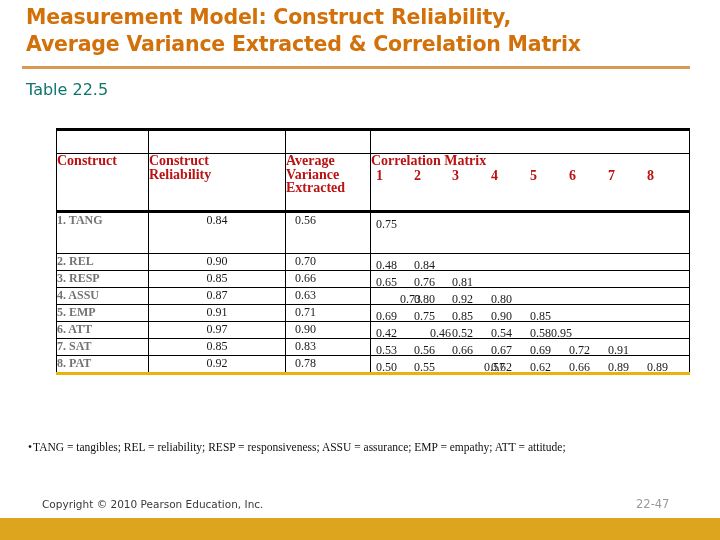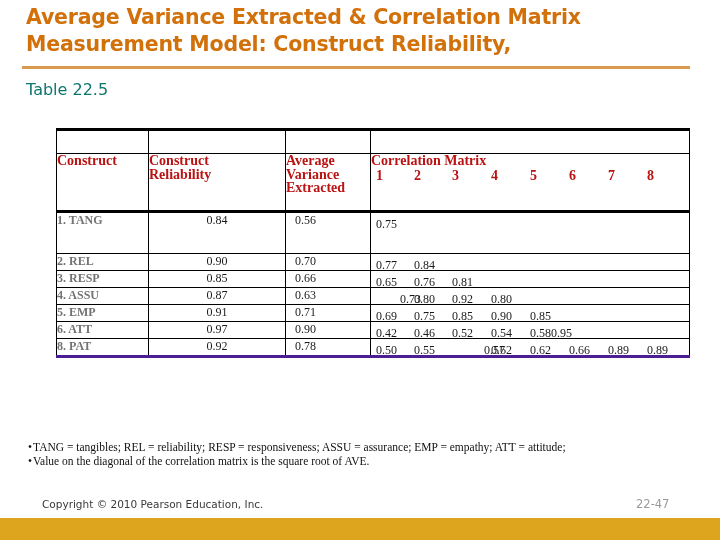--- a/index.html
+++ b/index.html
@@ -64,21 +64,21 @@
     font-family: "Liberation Serif", "DejaVu Serif", serif;
   }
   table.matrix td {
     border: 1px solid #000000;
     padding: 0;
     vertical-align: top;
   }
   
   table.matrix tr.row-spacer td { border-top: 3px solid #000000; height: 22px; }
   table.matrix tr.head-row td   { border-bottom: 3px solid #000000; }
-  table.matrix tr.row-last td   { border-bottom: 3px solid #4c1d95; }
+  table.matrix tr.row-last td   { border-bottom: 3px solid #eab308; }
 
   .c-construct { width: 91px; }
   .c-rel       { width: 136px; }
   .c-ave       { width: 84px; }
   .c-corr      { width: 318px; }
 
   
   .hdr {
     color: #BB1212;
     font-weight: bold;
@@ -177,22 +177,22 @@
     top: 518px;
     width: 720px;
     height: 22px;
     background: #DDA41E;
   }
 </style>
 </head>
 <body>
 
 <div class="slide-title">
+  <span class="title-line">Measurement Model: Construct Reliability,</span>
   <span class="title-line">Average Variance Extracted &amp; Correlation Matrix</span>
-  <span class="title-line">Measurement Model: Construct Reliability,</span>
 </div>
 <div class="title-rule"></div>
 
 <div class="table-caption">Table 22.5</div>
 
 <div class="tbl-wrap">
   <table class="matrix">
     <tbody>
 
       <tr class="row-spacer">
@@ -234,21 +234,21 @@
           <td class="c-ave num ave">0.56</td>
           <td class="c-corr corrcell">
             <span style="left: 5px;">0.75</span>
           </td>
         </tr>
         <tr>
           <td class="c-construct rlabel">2. REL</td>
           <td class="c-rel num">0.90</td>
           <td class="c-ave num ave">0.70</td>
           <td class="c-corr corrcell">
-            <span style="left: 5px;">0.77</span>
+            <span style="left: 5px;">0.48</span>
             <span style="left: 43px;">0.84</span>
           </td>
         </tr>
         <tr>
           <td class="c-construct rlabel">3. RESP</td>
           <td class="c-rel num">0.85</td>
           <td class="c-ave num ave">0.66</td>
           <td class="c-corr corrcell">
             <span style="left: 5px;">0.65</span>
             <span style="left: 43px;">0.76</span>
@@ -277,25 +277,39 @@
             <span style="left: 120px;">0.90</span>
             <span style="left: 159px;">0.85</span>
           </td>
         </tr>
         <tr>
           <td class="c-construct rlabel">6. ATT</td>
           <td class="c-rel num">0.97</td>
           <td class="c-ave num ave">0.90</td>
           <td class="c-corr corrcell">
             <span style="left: 5px;">0.42</span>
-            <span style="left: 43px;">0.46</span>
+            <span style="left: 54px; text-align: right;">0.46</span>
             <span style="left: 81px;">0.52</span>
             <span style="left: 120px;">0.54</span>
             <span style="left: 159px;">0.58</span>
             <span style="left: 180px;">0.95</span>
+          </td>
+        </tr>
+        <tr>
+          <td class="c-construct rlabel">7. SAT</td>
+          <td class="c-rel num">0.85</td>
+          <td class="c-ave num ave">0.83</td>
+          <td class="c-corr corrcell">
+            <span style="left: 5px;">0.53</span>
+            <span style="left: 43px;">0.56</span>
+            <span style="left: 81px;">0.66</span>
+            <span style="left: 120px;">0.67</span>
+            <span style="left: 159px;">0.69</span>
+            <span style="left: 198px;">0.72</span>
+            <span style="left: 237px;">0.91</span>
           </td>
         </tr>
         <tr class=" row-last">
           <td class="c-construct rlabel">8. PAT</td>
           <td class="c-rel num">0.92</td>
           <td class="c-ave num ave">0.78</td>
           <td class="c-corr corrcell">
             <span style="left: 5px;">0.50</span>
             <span style="left: 43px;">0.55</span>
             <span style="left: 81px; margin-left: 32px;">0.57</span>
@@ -305,18 +319,17 @@
             <span style="left: 237px;">0.89</span>
             <span style="left: 276px;">0.89</span>
           </td>
         </tr>
       </tbody>
   </table>
 </div>
 
 <div class="notes">
   <span class="note-line"><span class="bullet">•</span><span>TANG = tangibles; REL = reliability; RESP = responsiveness; ASSU = assurance; EMP = empathy; ATT = attitude;</span></span>
-  <span class="note-line"><span class="bullet">•</span><span>Value on the diagonal of the correlation matrix is the square root of AVE.</span></span>
 </div>
 
 <div class="copyright">Copyright © 2010 Pearson Education, Inc.</div>
 <div class="pagenum">22-47</div>
 <div class="bottom-bar"></div>
 
 </body></html>

